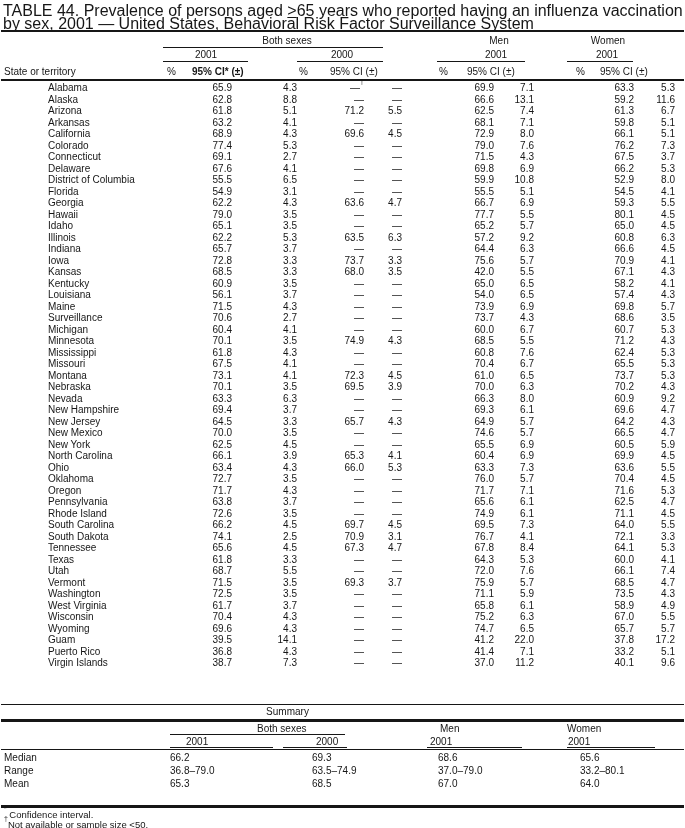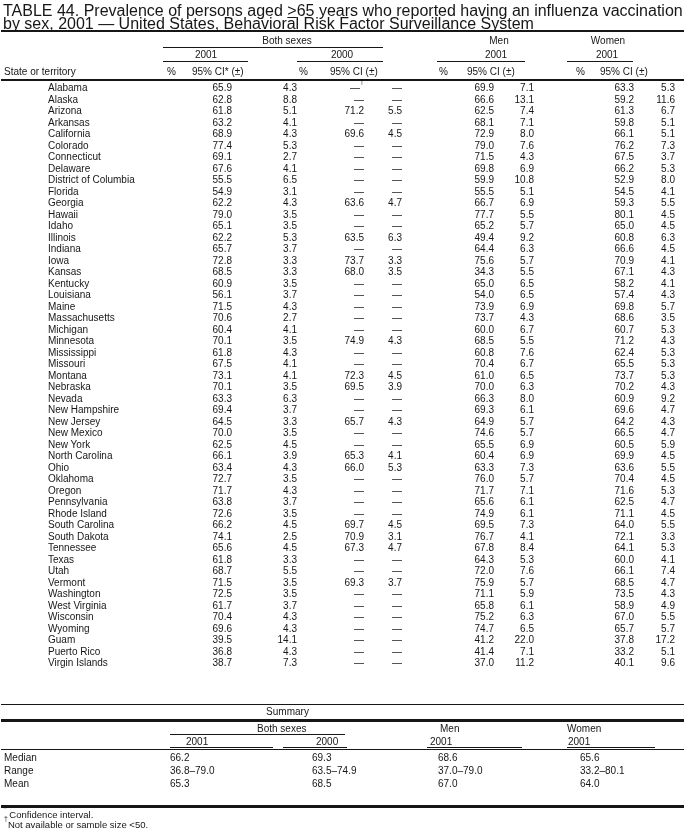--- a/index.html
+++ b/index.html
@@ -60,21 +60,21 @@
   <div class="h center" style="left:312px; top:49px; width:60px;">2000</div>
   <div class="h center" style="left:466px; top:49px; width:60px;">2001</div>
   <div class="h center" style="left:577px; top:49px; width:60px;">2001</div>
   <div class="uline" style="left:163px; top:61px; width:85px;"></div>
   <div class="uline" style="left:297px; top:61px; width:86px;"></div>
   <div class="uline" style="left:437px; top:61px; width:88px;"></div>
   <div class="uline" style="left:567px; top:61px; width:66px;"></div>
 
   <div class="h" style="left:4px; top:66px;">State or territory</div>
   <div class="h right" style="left:140px; top:66px; width:36px;">%</div>
-  <div class="h" style="left:192px; top:66px;">95% CI* (±)</div>
+  <div class="h" style="left:192px; top:66px;font-weight:bold;">95% CI* (±)</div>
   <div class="h right" style="left:272px; top:66px; width:36px;">%</div>
   <div class="h" style="left:330px; top:66px;">95% CI (±)</div>
   <div class="h right" style="left:412px; top:66px; width:36px;">%</div>
   <div class="h" style="left:467px; top:66px;">95% CI (±)</div>
   <div class="h right" style="left:549px; top:66px; width:36px;">%</div>
   <div class="h" style="left:600px; top:66px;">95% CI (±)</div>
   <div class="rule med" style="top:79px;"></div>
 
   <table class="main">
     <colgroup>
@@ -245,21 +245,21 @@
           <td class="val">65.0</td>
           <td class="val">4.5</td>
           <td></td>
         </tr>
         <tr>
           <td>Illinois</td>
           <td class="val">62.2</td>
           <td class="val">5.3</td>
           <td class="val">63.5</td>
           <td class="val">6.3</td>
-          <td class="val">49.4</td>
+          <td class="val">57.2</td>
           <td class="val">9.2</td>
           <td class="val">60.8</td>
           <td class="val">6.3</td>
           <td></td>
         </tr>
         <tr>
           <td>Indiana</td>
           <td class="val">65.7</td>
           <td class="val">3.7</td>
           <td class="val">—</td>
@@ -281,21 +281,21 @@
           <td class="val">70.9</td>
           <td class="val">4.1</td>
           <td></td>
         </tr>
         <tr>
           <td>Kansas</td>
           <td class="val">68.5</td>
           <td class="val">3.3</td>
           <td class="val">68.0</td>
           <td class="val">3.5</td>
-          <td class="val">34.3</td>
+          <td class="val">42.0</td>
           <td class="val">5.5</td>
           <td class="val">67.1</td>
           <td class="val">4.3</td>
           <td></td>
         </tr>
         <tr>
           <td>Kentucky</td>
           <td class="val">60.9</td>
           <td class="val">3.5</td>
           <td class="val">—</td>
@@ -324,21 +324,21 @@
           <td class="val">4.3</td>
           <td class="val">—</td>
           <td class="val">—</td>
           <td class="val">73.9</td>
           <td class="val">6.9</td>
           <td class="val">69.8</td>
           <td class="val">5.7</td>
           <td></td>
         </tr>
         <tr>
-          <td>Massachusetts</td>
+          <td>Surveillance</td>
           <td class="val">70.6</td>
           <td class="val">2.7</td>
           <td class="val">—</td>
           <td class="val">—</td>
           <td class="val">73.7</td>
           <td class="val">4.3</td>
           <td class="val">68.6</td>
           <td class="val">3.5</td>
           <td></td>
         </tr>

